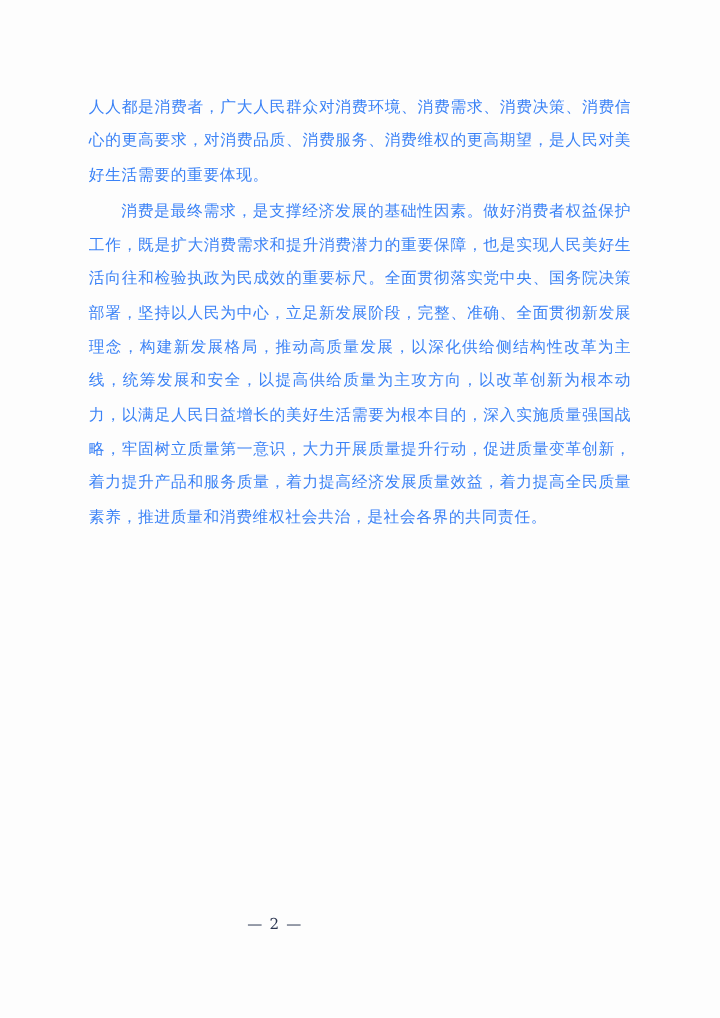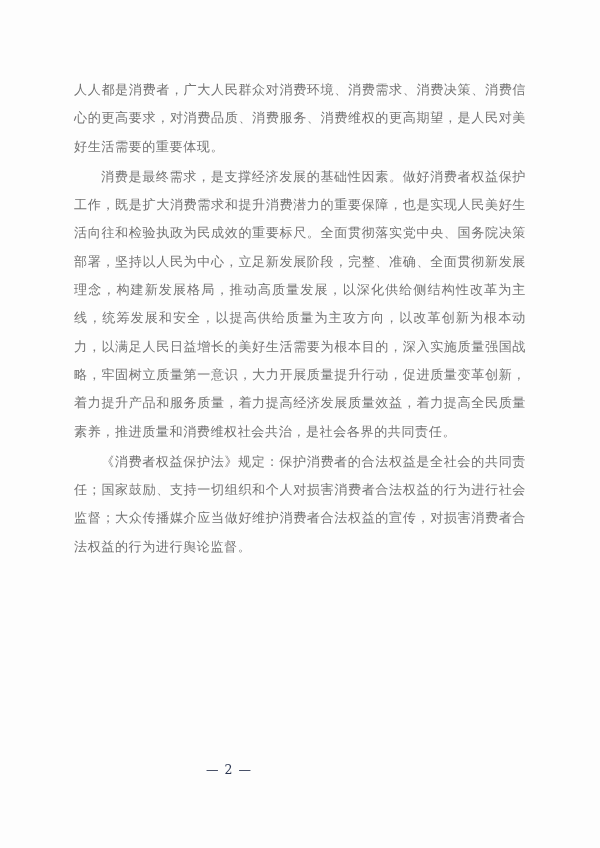--- a/index.html
+++ b/index.html
@@ -23,21 +23,21 @@
   .page-body {
     position: absolute;
     left: 74px;
     top: 76px;
     width: 452px;
   }
   .para {
     margin: 0 0 2px 0;
     font-size: 13.1px;
     line-height: 28.3px;
-    color: #737373;
+    color: #3b82f6;
     text-align: justify;
     text-justify: inter-character;
     letter-spacing: 0.55px;
     font-family: "DejaVu Serif", serif;
     font-weight: 500;
   }
   .para.indent {
     text-indent: 27px;
   }
   .page-number {
@@ -56,18 +56,17 @@
     margin-left: -142px;
   }
 </style>
 </head>
 <body>
 
 <div class="page">
   <div class="page-body">
     <p class="para">人人都是消费者，广大人民群众对消费环境、消费需求、消费决策、消费信心的更高要求，对消费品质、消费服务、消费维权的更高期望，是人民对美好生活需要的重要体现。</p>
     <p class="para indent">消费是最终需求，是支撑经济发展的基础性因素。做好消费者权益保护工作，既是扩大消费需求和提升消费潜力的重要保障，也是实现人民美好生活向往和检验执政为民成效的重要标尺。全面贯彻落实党中央、国务院决策部署，坚持以人民为中心，立足新发展阶段，完整、准确、全面贯彻新发展理念，构建新发展格局，推动高质量发展，以深化供给侧结构性改革为主线，统筹发展和安全，以提高供给质量为主攻方向，以改革创新为根本动力，以满足人民日益增长的美好生活需要为根本目的，深入实施质量强国战略，牢固树立质量第一意识，大力开展质量提升行动，促进质量变革创新，着力提升产品和服务质量，着力提高经济发展质量效益，着力提高全民质量素养，推进质量和消费维权社会共治，是社会各界的共同责任。</p>
-    <p class="para indent">《消费者权益保护法》规定：保护消费者的合法权益是全社会的共同责任；国家鼓励、支持一切组织和个人对损害消费者合法权益的行为进行社会监督；大众传播媒介应当做好维护消费者合法权益的宣传，对损害消费者合法权益的行为进行舆论监督。</p>
   </div>
   <div class="page-number">
     <span class="pn-inner">— 2 —</span>
   </div>
 </div>
 
 </body></html>

